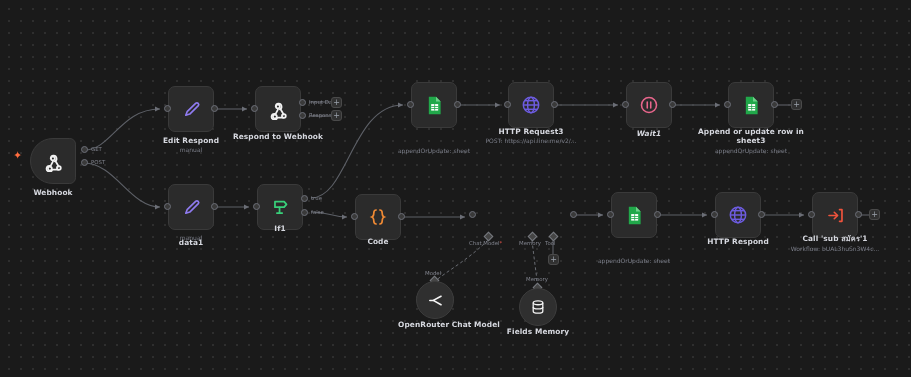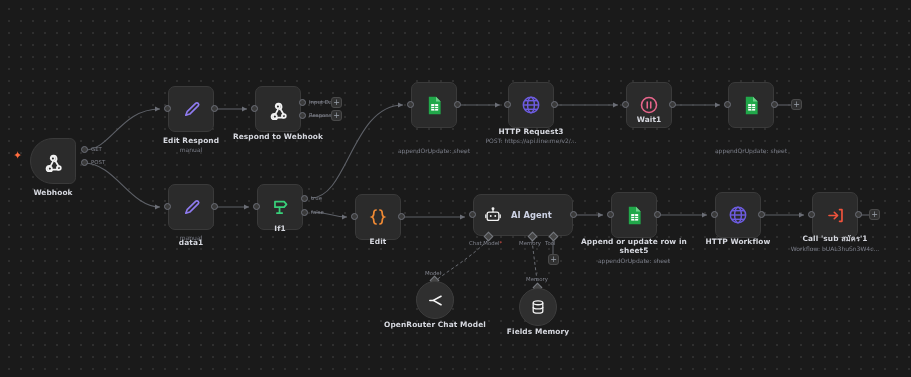--- a/index.html
+++ b/index.html
@@ -193,58 +193,48 @@
   <div class="sub" style="left:461px;top:137px;">POST: https://api.line.me/v2/...</div>
 
   <div class="node sq" style="left:626px;top:82px;">
     <svg class="ic" width="22" height="22" viewBox="0 0 24 24" fill="none" stroke="#e8668c" stroke-width="1.7">
       <circle cx="12" cy="12" r="8.2"></circle>
         <path d="M10.1 8.8v6.4M13.9 8.8v6.4" stroke-linecap="round"></path>
     </svg>
   </div>
   <div class="port" style="left:622px;top:101px;"></div>
   <div class="port" style="left:669px;top:101px;"></div>
-  <div class="lbl" style="left:584px;top:115px;">Wait1</div>
+  <div class="lbl" style="left:584px;top:129px;font-style:italic;">Wait1</div>
 
   <div class="node sq" style="left:728px;top:82px;">
     <svg class="ic" width="21" height="21" viewBox="0 0 24 24">
       <path d="M5.5 2h8.2L19 7.3V22H5.5z" fill="#21a84a"></path>
       <path d="M13.7 2 19 7.3h-5.3z" fill="#6fd18a"></path>
       <rect x="8.2" y="10.4" width="8" height="7.4" fill="#ffffff"></rect>
       <rect x="8.2" y="12.6" width="8" height="0.9" fill="#21a84a"></rect>
       <rect x="8.2" y="15" width="8" height="0.9" fill="#21a84a"></rect>
       <rect x="11.8" y="10.4" width="0.9" height="7.4" fill="#21a84a"></rect>
     </svg>
   </div>
   <div class="port" style="left:724px;top:101px;"></div>
   <div class="port" style="left:771px;top:101px;"></div>
   <div class="plus" style="left:791px;top:99px;">+</div>
+  <div class="lbl" style="left:686px;top:127px;">Append or update row in sheet3</div>
   <div class="sub" style="left:681px;top:147px;">appendOrUpdate: sheet</div>
 
   <div class="node sq" style="left:355px;top:194px;">
     <svg class="ic" width="22" height="22" viewBox="0 0 24 24" fill="none" stroke="#f08a34" stroke-width="1.8" stroke-linecap="round">
       <path d="M10 4.4c-2.4 0-2.6 1.5-2.6 3.4 0 2.2-.6 3.6-2.1 4.2 1.5.6 2.1 2 2.1 4.2 0 1.9.2 3.4 2.6 3.4"></path>
       <path d="M14 4.4c2.4 0 2.6 1.5 2.6 3.4 0 2.2.6 3.6 2.1 4.2-1.5.6-2.1 2-2.1 4.2 0 1.9-.2 3.4-2.6 3.4"></path>
     </svg>
   </div>
   <div class="port" style="left:351px;top:213px;"></div>
   <div class="port" style="left:398px;top:213px;"></div>
-  <div class="lbl" style="left:313px;top:237px;">Edit</div>
-
-  <div class="node wide" style="left:473px;top:194px;">
-    <svg class="ic" width="18" height="18" viewBox="0 0 24 24" fill="none" stroke="#f3f3f3" stroke-width="1.7" stroke-linejoin="round">
-      <rect x="4.2" y="8.2" width="15.6" height="11" rx="2.6"></rect>
-      <path d="M12 4.3v3.9"></path>
-        <circle cx="12" cy="3.5" r="1.1"></circle>
-      <circle cx="9" cy="13.4" r="1.25" fill="#f3f3f3" stroke="none"></circle>
-      <circle cx="15" cy="13.4" r="1.25" fill="#f3f3f3" stroke="none"></circle>
-      <path d="M2.4 11.8v3.6M21.6 11.8v3.6" stroke-linecap="round"></path>
-    </svg>
-    <span class="agentlbl">AI Agent</span>
-  </div>
+  <div class="lbl" style="left:313px;top:237px;">Code</div>
+
   <div class="port" style="left:469px;top:211px;"></div>
   <div class="port" style="left:570px;top:211px;"></div>
 
   <div class="diam" style="left:485px;top:233px;"></div>
   <div class="porttxt" style="left:469px;top:240px;"><span>Chat Model</span><span class="req">*</span></div>
   <div class="diam" style="left:529px;top:233px;"></div>
   <div class="porttxt" style="left:519px;top:240px;">Memory</div>
   <div class="diam" style="left:550px;top:233px;"></div>
   <div class="porttxt" style="left:545px;top:240px;">Tool</div>
   <div class="plus" style="left:548px;top:254px;">+</div>
@@ -254,35 +244,34 @@
       <path d="M5.5 2h8.2L19 7.3V22H5.5z" fill="#21a84a"></path>
       <path d="M13.7 2 19 7.3h-5.3z" fill="#6fd18a"></path>
       <rect x="8.2" y="10.4" width="8" height="7.4" fill="#ffffff"></rect>
       <rect x="8.2" y="12.6" width="8" height="0.9" fill="#21a84a"></rect>
       <rect x="8.2" y="15" width="8" height="0.9" fill="#21a84a"></rect>
       <rect x="11.8" y="10.4" width="0.9" height="7.4" fill="#21a84a"></rect>
     </svg>
   </div>
   <div class="port" style="left:607px;top:211px;"></div>
   <div class="port" style="left:654px;top:211px;"></div>
-  <div class="lbl" style="left:569px;top:237px;">Append or update row in sheet5</div>
   <div class="sub" style="left:564px;top:257px;">appendOrUpdate: sheet</div>
 
   <div class="node sq" style="left:715px;top:192px;">
     <svg class="ic" width="22" height="22" viewBox="0 0 24 24" fill="none" stroke="#6d5ce0" stroke-width="1.6">
       <circle cx="12" cy="12" r="8.4"></circle>
         <ellipse cx="12" cy="12" rx="3.7" ry="8.4"></ellipse>
         <path d="M3.8 12h16.4"></path>
         <path d="M5 7.3h14"></path>
         <path d="M5 16.7h14"></path>
     </svg>
   </div>
   <div class="port" style="left:711px;top:211px;"></div>
   <div class="port" style="left:758px;top:211px;"></div>
-  <div class="lbl" style="left:673px;top:237px;">HTTP Workflow</div>
+  <div class="lbl" style="left:673px;top:237px;">HTTP Respond</div>
 
   <div class="node sq" style="left:812px;top:192px;">
     <svg class="ic" width="21" height="21" viewBox="0 0 24 24" fill="none" stroke="#f0533c" stroke-width="1.9" stroke-linecap="round" stroke-linejoin="round">
       <path d="M4.6 12h9.4"></path>
         <path d="M10.6 8.3 14.4 12l-3.8 3.7"></path>
       <path d="M16.6 5.3h2.8v13.4h-2.8"></path>
     </svg>
   </div>
   <div class="port" style="left:808px;top:211px;"></div>
   <div class="port" style="left:855px;top:211px;"></div>
@@ -291,21 +280,21 @@
   <div class="sub" style="left:765px;top:245px;">Workflow: bUAL3huSn3W4c...</div>
 
   <div class="porttxt" style="left:425px;top:270px;">Model</div>
   <div class="diam" style="left:431px;top:277px;"></div>
   <div class="node circ" style="left:416px;top:281px;">
     <svg class="ic" width="19" height="19" viewBox="0 0 24 24" fill="none" stroke="#f5f5f5" stroke-width="2" stroke-linecap="round" stroke-linejoin="round">
       <path d="M19 6.6 9.2 11.9 19 17.4"></path>
         <path d="M9.2 11.9H4.8"></path>
     </svg>
   </div>
-  <div class="lbl" style="left:370px;top:320px;">OpenRouter Chat Model</div>
+  <div class="lbl" style="left:384px;top:320px;">OpenRouter Chat Model</div>
 
   <div class="porttxt" style="left:526px;top:276px;">Memory</div>
   <div class="diam" style="left:534px;top:284px;"></div>
   <div class="node circ" style="left:519px;top:288px;">
     <svg class="ic" width="18" height="18" viewBox="0 0 24 24" fill="none" stroke="#f5f5f5" stroke-width="1.7">
       <ellipse cx="12" cy="6.4" rx="6.4" ry="2.6"></ellipse>
       <path d="M5.6 6.4v11.2c0 1.44 2.87 2.6 6.4 2.6s6.4-1.16 6.4-2.6V6.4"></path>
       <path d="M5.6 12c0 1.44 2.87 2.6 6.4 2.6s6.4-1.16 6.4-2.6"></path>
     </svg>
   </div>

